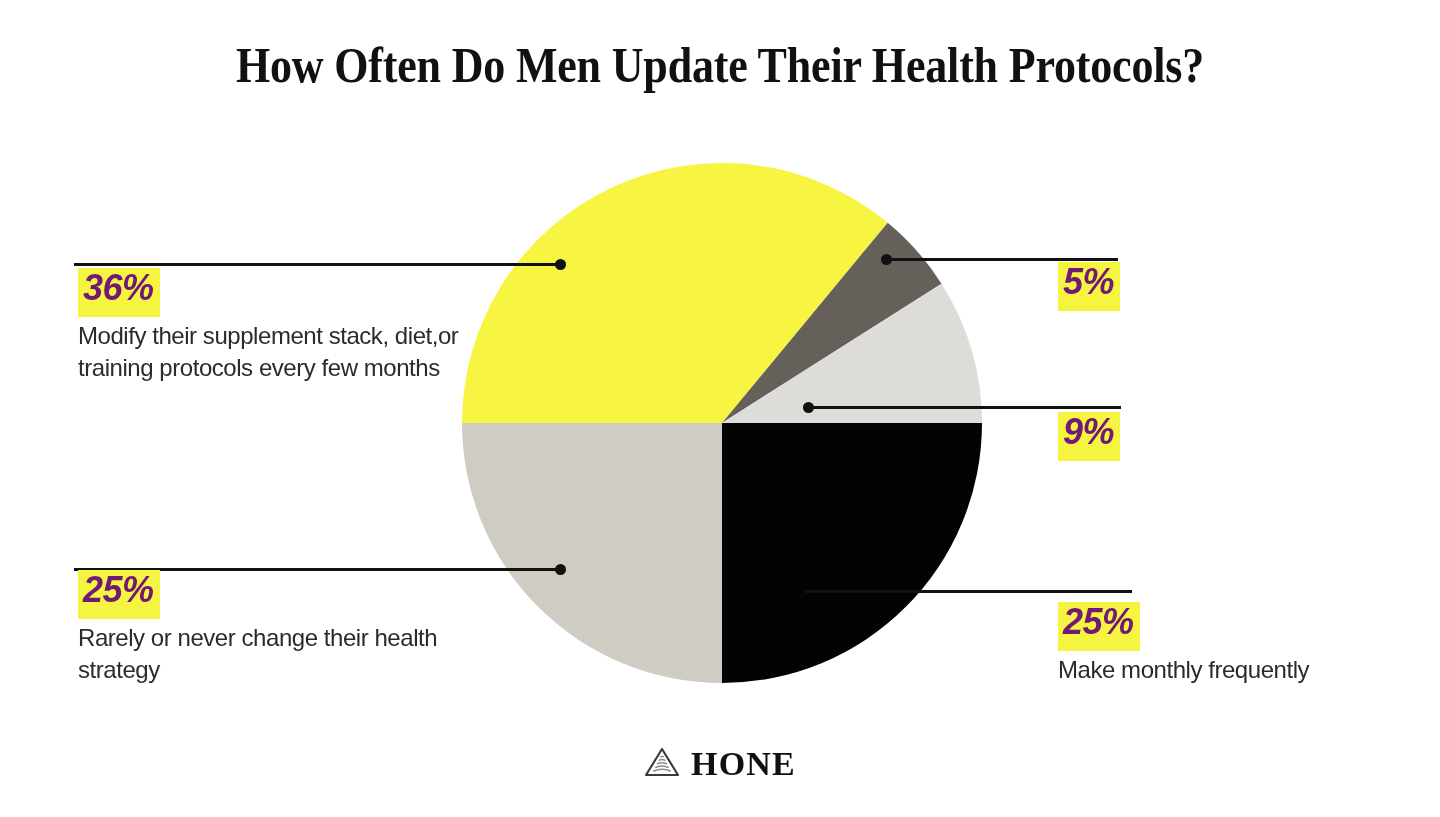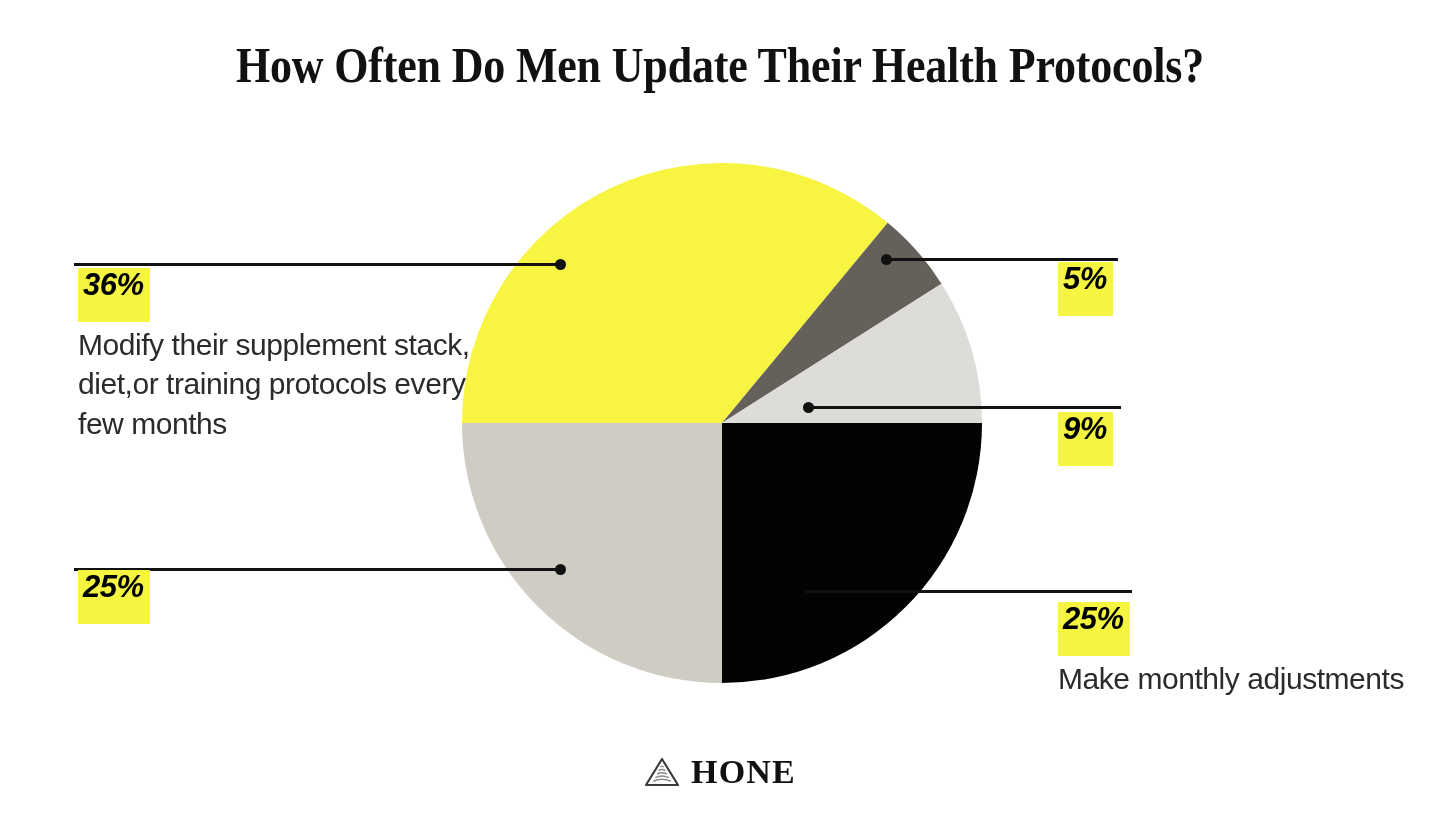--- a/index.html
+++ b/index.html
@@ -54,51 +54,50 @@
     background: #111111;
     top: -4px;
   }
 
   
   .callout { position: absolute; }
   .pct {
     display: inline-block;
     font-weight: bold;
     font-style: italic;
-    font-size: 31px;
+    font-size: 36px;
     line-height: 1.06;
-    color: #000000;
+    color: #701a75;
     background: #F4F441;
-    padding: 1px 6px 20px 5px;
+    padding: 1px 6px 10px 5px;
     margin-bottom: 3px;
     letter-spacing: -0.5px;
   }
   .desc {
-    font-size: 30px;
+    font-size: 24px;
     line-height: 1.32;
     color: #2b2b2b;
     letter-spacing: -0.45px;
     font-weight: 400;
   }
 
   
   #callout-36 { left: 78px; top: 268px; width: 420px; }
   #callout-25-left { left: 78px; top: 570px; width: 420px; }
   
   #callout-5 { left: 1058px; top: 262px; width: 360px; }
   #callout-9 { left: 1058px; top: 412px; width: 370px; }
   #callout-25-right { left: 1058px; top: 602px; width: 360px; }
 
   
   #brand-logo {
     position: absolute;
     left: 0; top: 747px; width: 1440px;
-    display: flex; align-items: center; justify-content: center;
+    display: flex; justify-content: center;
     gap: 11px;
-    margin-top: 8px;
   }
   #brand-mark { display: block; }
   #brand-name {
     font-family: "Liberation Serif", "DejaVu Serif", serif;
     font-size: 34px;
     font-weight: 600;
     letter-spacing: 1.2px;
     color: #111111;
     line-height: 1;
   }
@@ -147,33 +146,34 @@
   <div class="lline" style="left:0; width:327px;"></div>
 </div>
 
 <div class="callout" id="callout-36">
   <div><span class="pct">36%</span></div>
   <div class="desc">Modify their supplement stack, diet,or training protocols every few months</div>
 </div>
 
 <div class="callout" id="callout-25-left">
   <div><span class="pct">25%</span></div>
+  <div class="desc">Rarely or never change their health strategy</div>
 </div>
 
 <div class="callout" id="callout-5">
   <div><span class="pct">5%</span></div>
 </div>
 
 <div class="callout" id="callout-9">
   <div><span class="pct">9%</span></div>
 </div>
 
 <div class="callout" id="callout-25-right">
   <div><span class="pct">25%</span></div>
-  <div class="desc">Make monthly adjustments</div>
+  <div class="desc">Make monthly frequently</div>
 </div>
 
 <div id="brand-logo">
   <svg id="brand-mark" width="36" height="30" viewBox="0 0 36 30">
     <path d="M18 2 L34 28 L2 28 Z" fill="none" stroke="#3a3a3a" stroke-width="2.1" stroke-linejoin="round"></path>
     <path d="M9.2 24.2 Q18 20.4 26.8 24.2" fill="none" stroke="#8b8b8b" stroke-width="1.5"></path>
     <path d="M11.2 20.6 Q18 17.3 24.8 20.6" fill="none" stroke="#8b8b8b" stroke-width="1.5"></path>
     <path d="M13.1 17.0 Q18 14.3 22.9 17.0" fill="none" stroke="#8b8b8b" stroke-width="1.5"></path>
     <path d="M14.7 13.5 Q18 11.4 21.3 13.5" fill="none" stroke="#8b8b8b" stroke-width="1.5"></path>
     <path d="M16.1 10.0 Q18 8.7 19.9 10.0" fill="none" stroke="#8b8b8b" stroke-width="1.4"></path>

